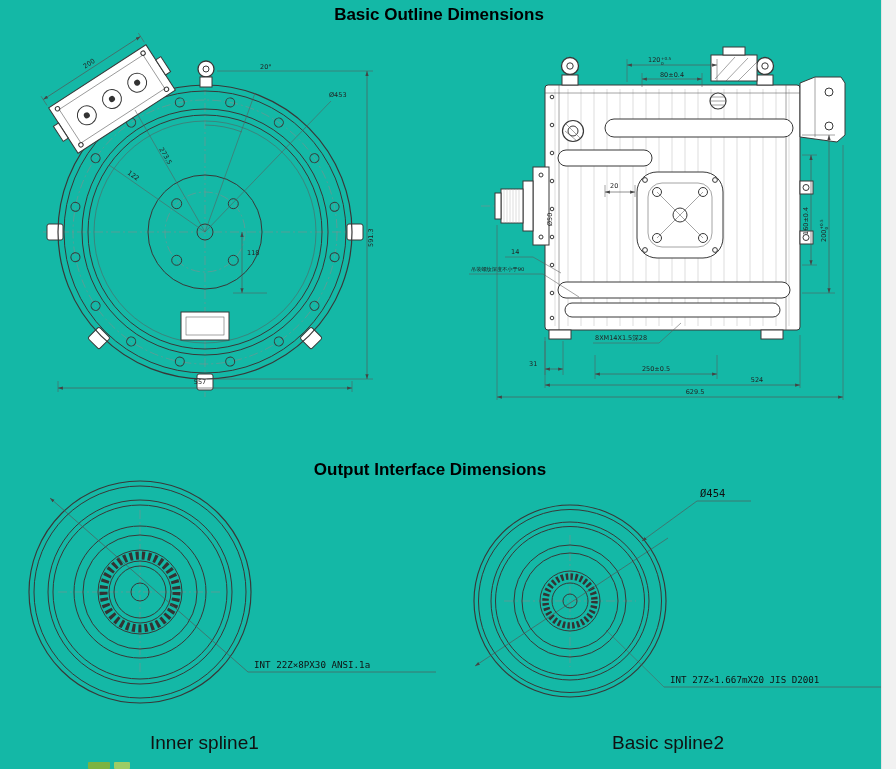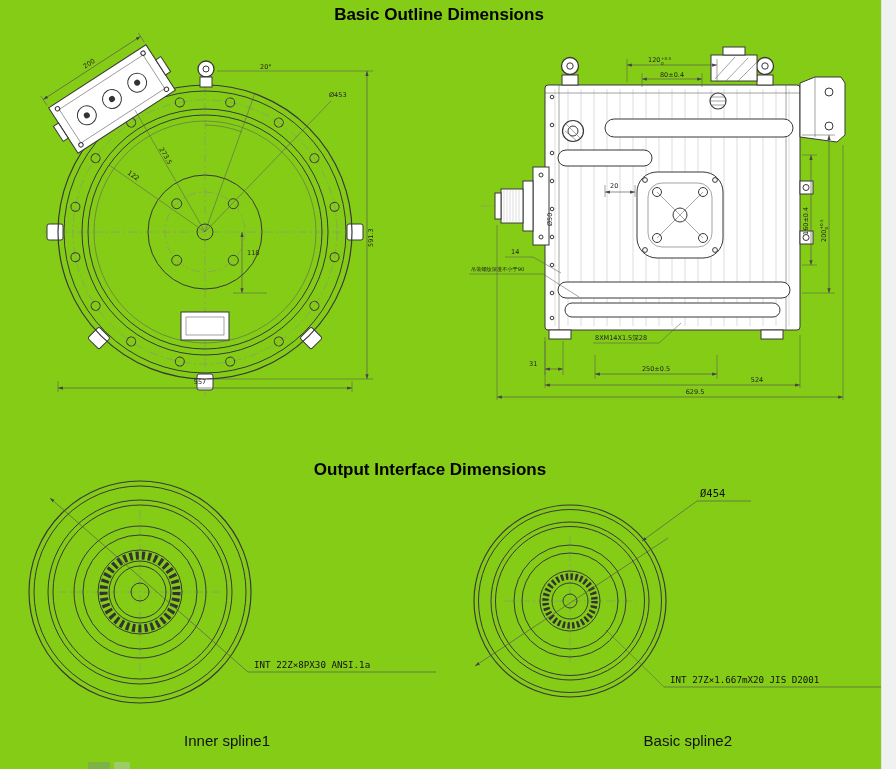--- a/index.html
+++ b/index.html
@@ -1,20 +1,20 @@
 <!DOCTYPE html>
 <html><head>
 <meta charset="utf-8">
 <style>
   *{margin:0;padding:0;box-sizing:border-box}
   html,body{width:896px;height:769px;background:#fff;overflow:hidden;
     font-family:"Liberation Sans",sans-serif;position:relative}
-  .stage{position:absolute;left:0;top:0;width:896px;height:769px;background:#84cc16}
+  .stage{position:absolute;left:0;top:0;width:896px;height:769px;background:#14b8a6}
   .title{position:absolute;text-align:center;font-weight:bold;font-size:17px;color:#000}
-  .caption{position:absolute;text-align:right;font-size:15px;color:#111}
+  .caption{position:absolute;text-align:left;font-size:19px;color:#111}
   svg{position:absolute;overflow:visible}
   .ln{stroke:#383838;stroke-width:1;fill:none}
   .wf{stroke:#383838;stroke-width:1;fill:#fff}
   .thin{stroke:#5a5a5a;stroke-width:.55;fill:none}
   .dl{stroke:#555;stroke-width:.65;fill:none}
   .cl{stroke:#8c8c8c;stroke-width:.55;fill:none;stroke-dasharray:9 3 2 3}
   .fin{stroke:#b8b8b8;stroke-width:.5;fill:none}
   text.d{font:6.5px "DejaVu Sans",sans-serif;fill:#222}
   text.d5{font:5.2px "DejaVu Sans",sans-serif;fill:#222}
   text.d4{font:4.2px "DejaVu Sans",sans-serif;fill:#222}

